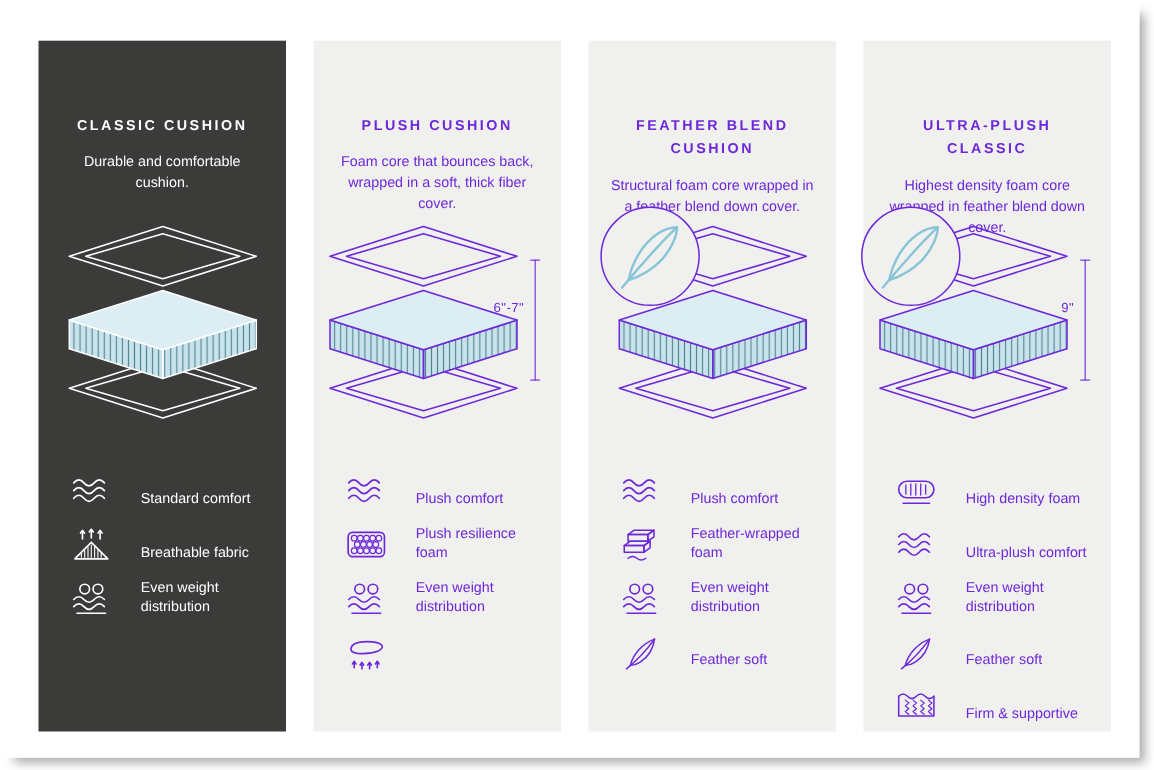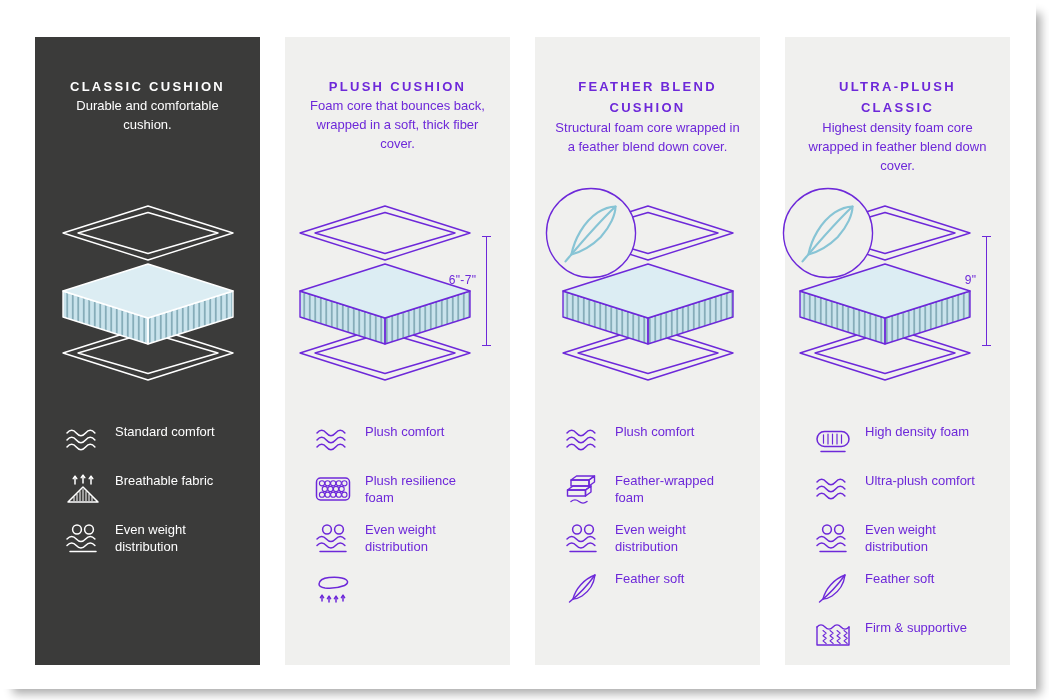--- a/index.html
+++ b/index.html
@@ -12,39 +12,39 @@
     position:relative;width:1036px;height:689px;background:#ffffff;
     box-shadow:9px 9px 9px -4px rgba(0,0,0,0.32);
   }
   .cards{position:absolute;left:35px;top:37px;display:flex;gap:25px}
   .card{
     width:225px;height:628px;
     --card-bg:#f0f0ee;--slab-top:#dcedf3;--slab-side:#c9e3ec;
     background:var(--card-bg);color:#6d28d9;
   }
   .card.dark{--card-bg:#3b3b3a;background:var(--card-bg);color:#ffffff}
-  .card-head{padding:39px 18px 0;text-align:center;height:137px}
+  .card-head{padding:66px 18px 0;text-align:center;height:137px}
   .card-title{margin:0;font-size:13px;font-weight:700;letter-spacing:2.3px;line-height:1.65}
-  .card-desc{margin:0 0 0;font-size:13px;line-height:1.45}
+  .card-desc{margin:14px 0 0;font-size:13px;line-height:1.45}
   .diagram-wrap{height:238px;display:flex;align-items:center;justify-content:center}
   .cushion{position:relative;width:200px;height:190px}
   .cushion-svg{display:block}
   .feather-badge{position:absolute;left:-4px;top:-12px}
   .has-measure .cushion{transform:translateX(-13px)}
   .measure{position:absolute;right:-6px;top:38px;height:110px;width:9px}
   .measure .vline{position:absolute;left:4px;top:0;bottom:0;width:1px;background:currentColor}
   .measure .tick{position:absolute;left:0;width:9px;height:1px;background:currentColor}
   .measure .tick.t{top:0}
   .measure .tick.b{bottom:0}
   .measure-label{
     position:absolute;right:14px;top:40%;transform:translateY(-50%);
     font-size:12px;letter-spacing:.4px;white-space:nowrap;
   }
   .features{list-style:none;margin:0;padding:12px 6px 0 28px;display:flex;flex-direction:column;gap:11px}
-  .feature{display:flex;align-items:flex-start;gap:12px;min-height:38px}
+  .feature{display:flex;align-items:flex-end;gap:25px;min-height:38px}
   .ficon{flex:0 0 40px;display:flex;justify-content:center;align-items:center}
   .ficon svg{display:block}
   .flabel{font-size:13px;line-height:1.3;max-width:121px}
   .defs-holder{position:absolute;width:0;height:0;overflow:hidden}
 </style>
 </head>
 <body>
 
 <svg class="defs-holder" aria-hidden="true">
   <defs>

